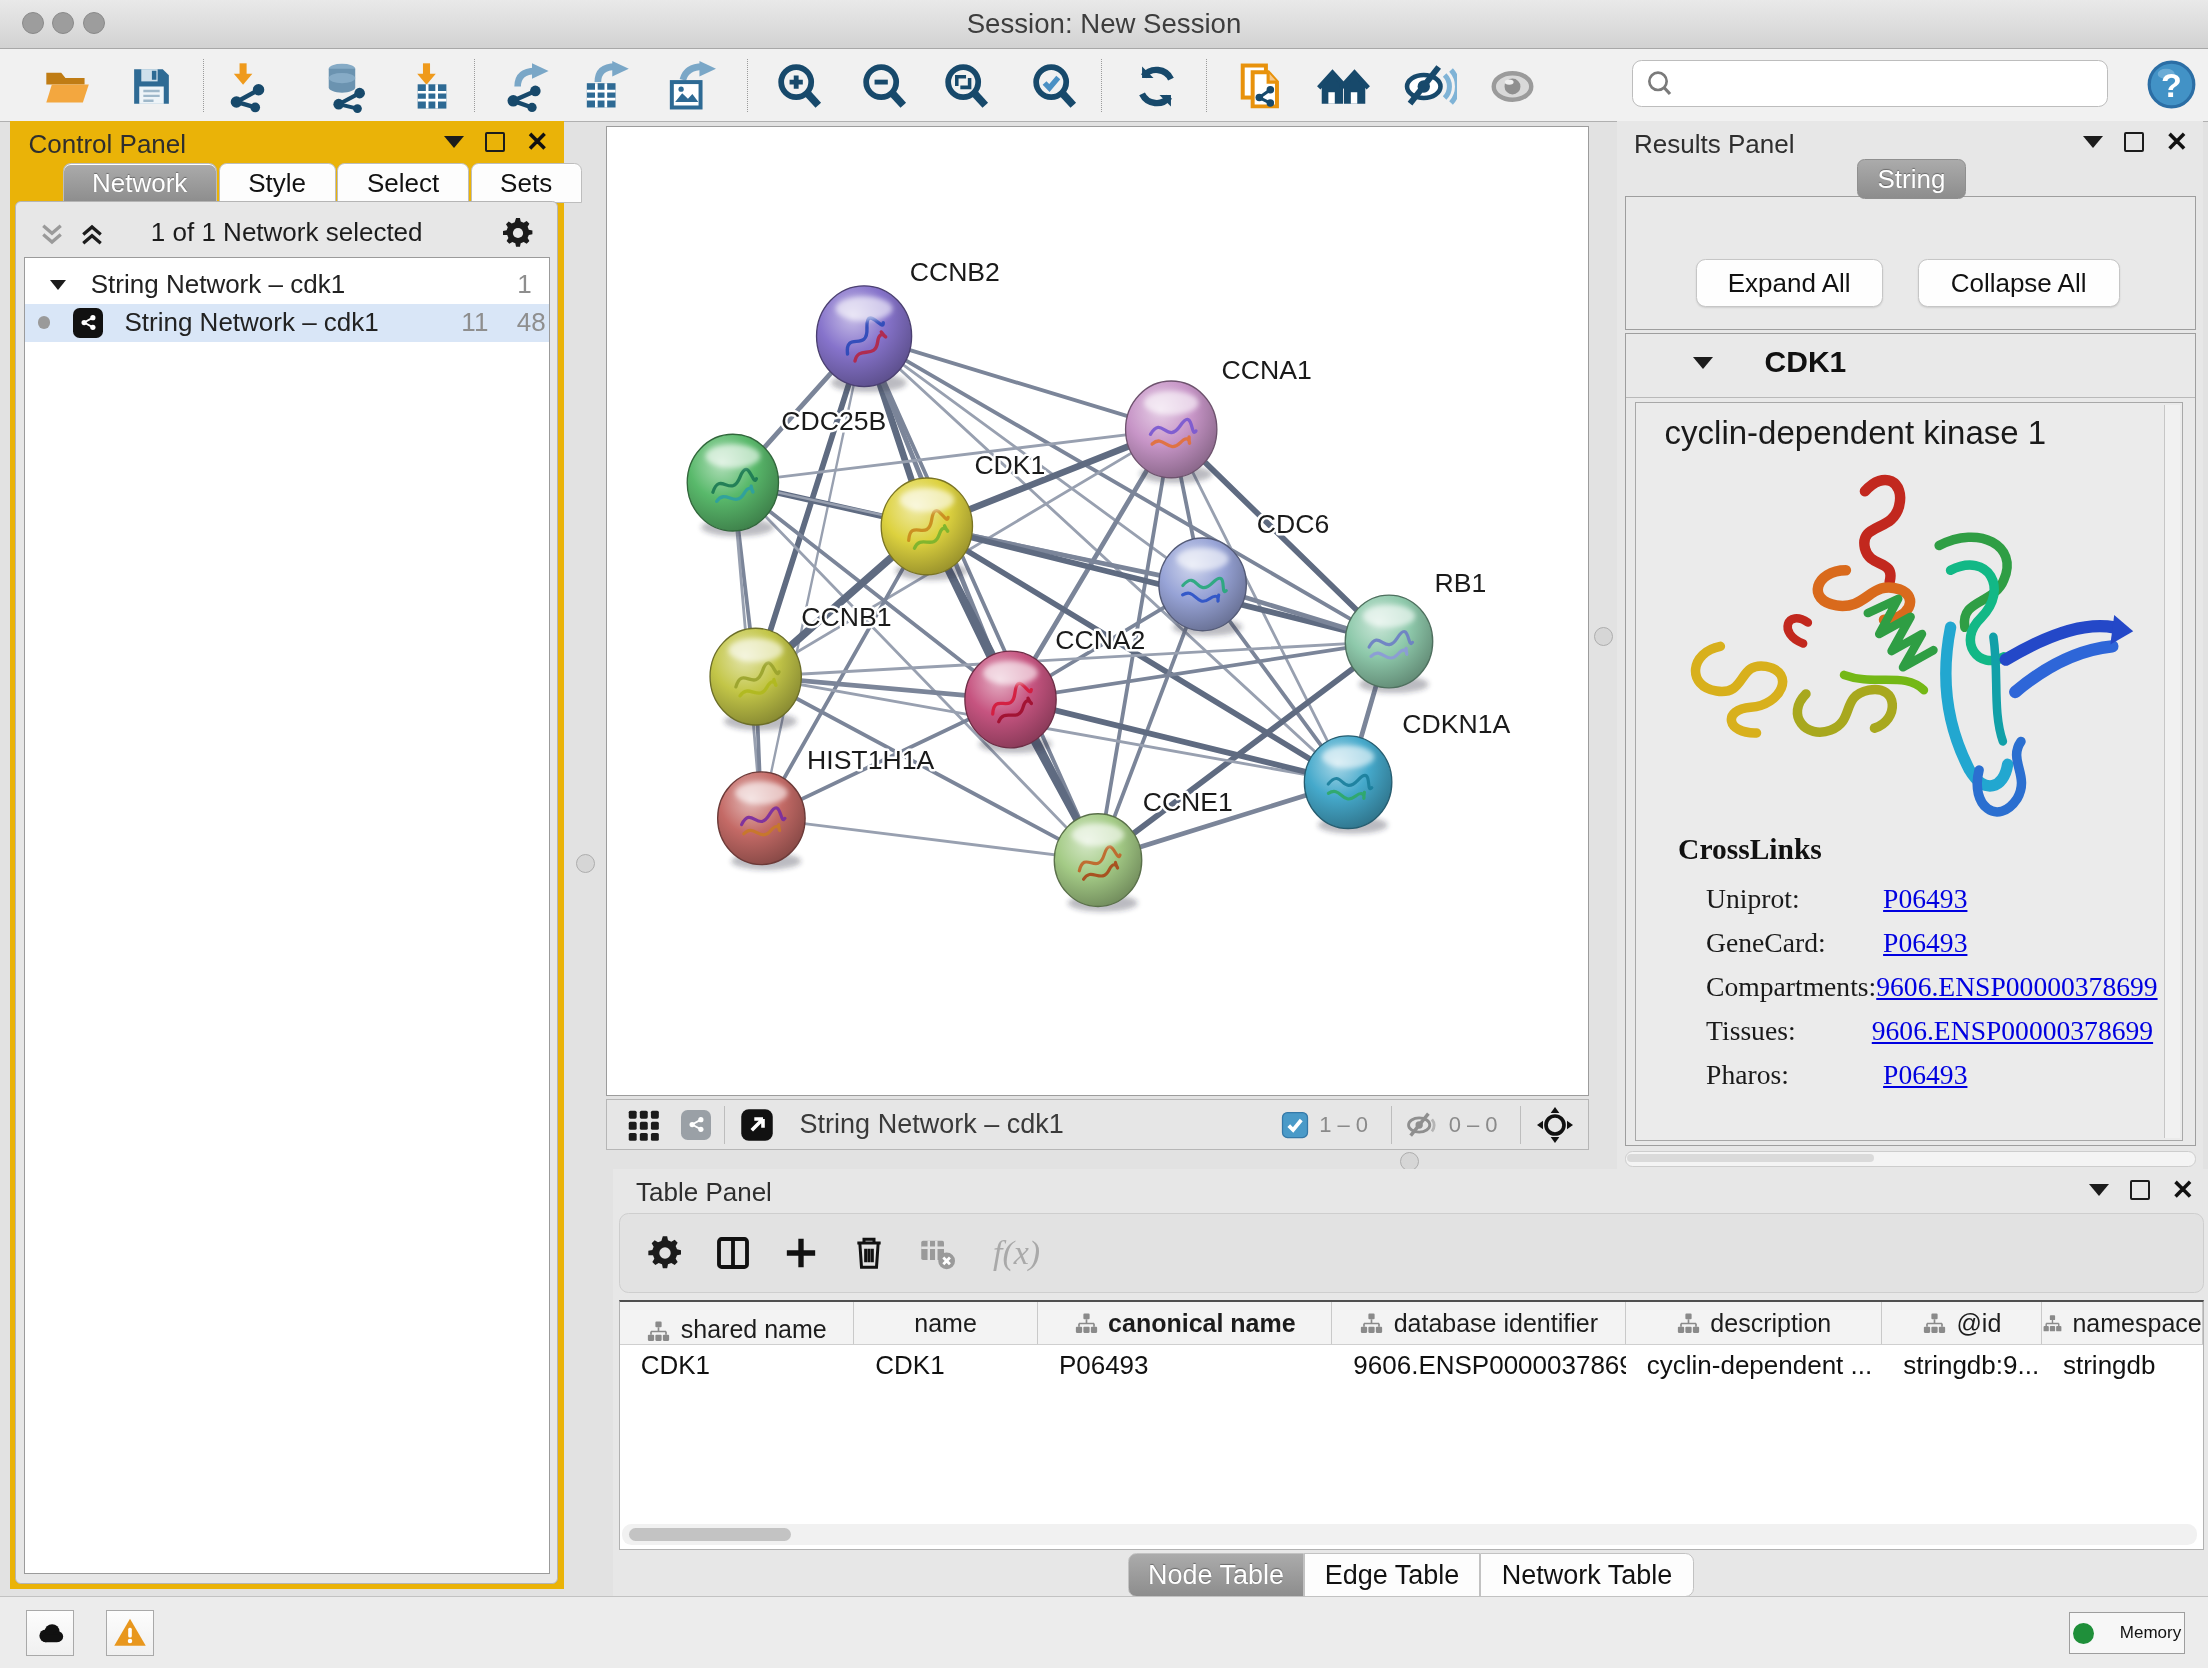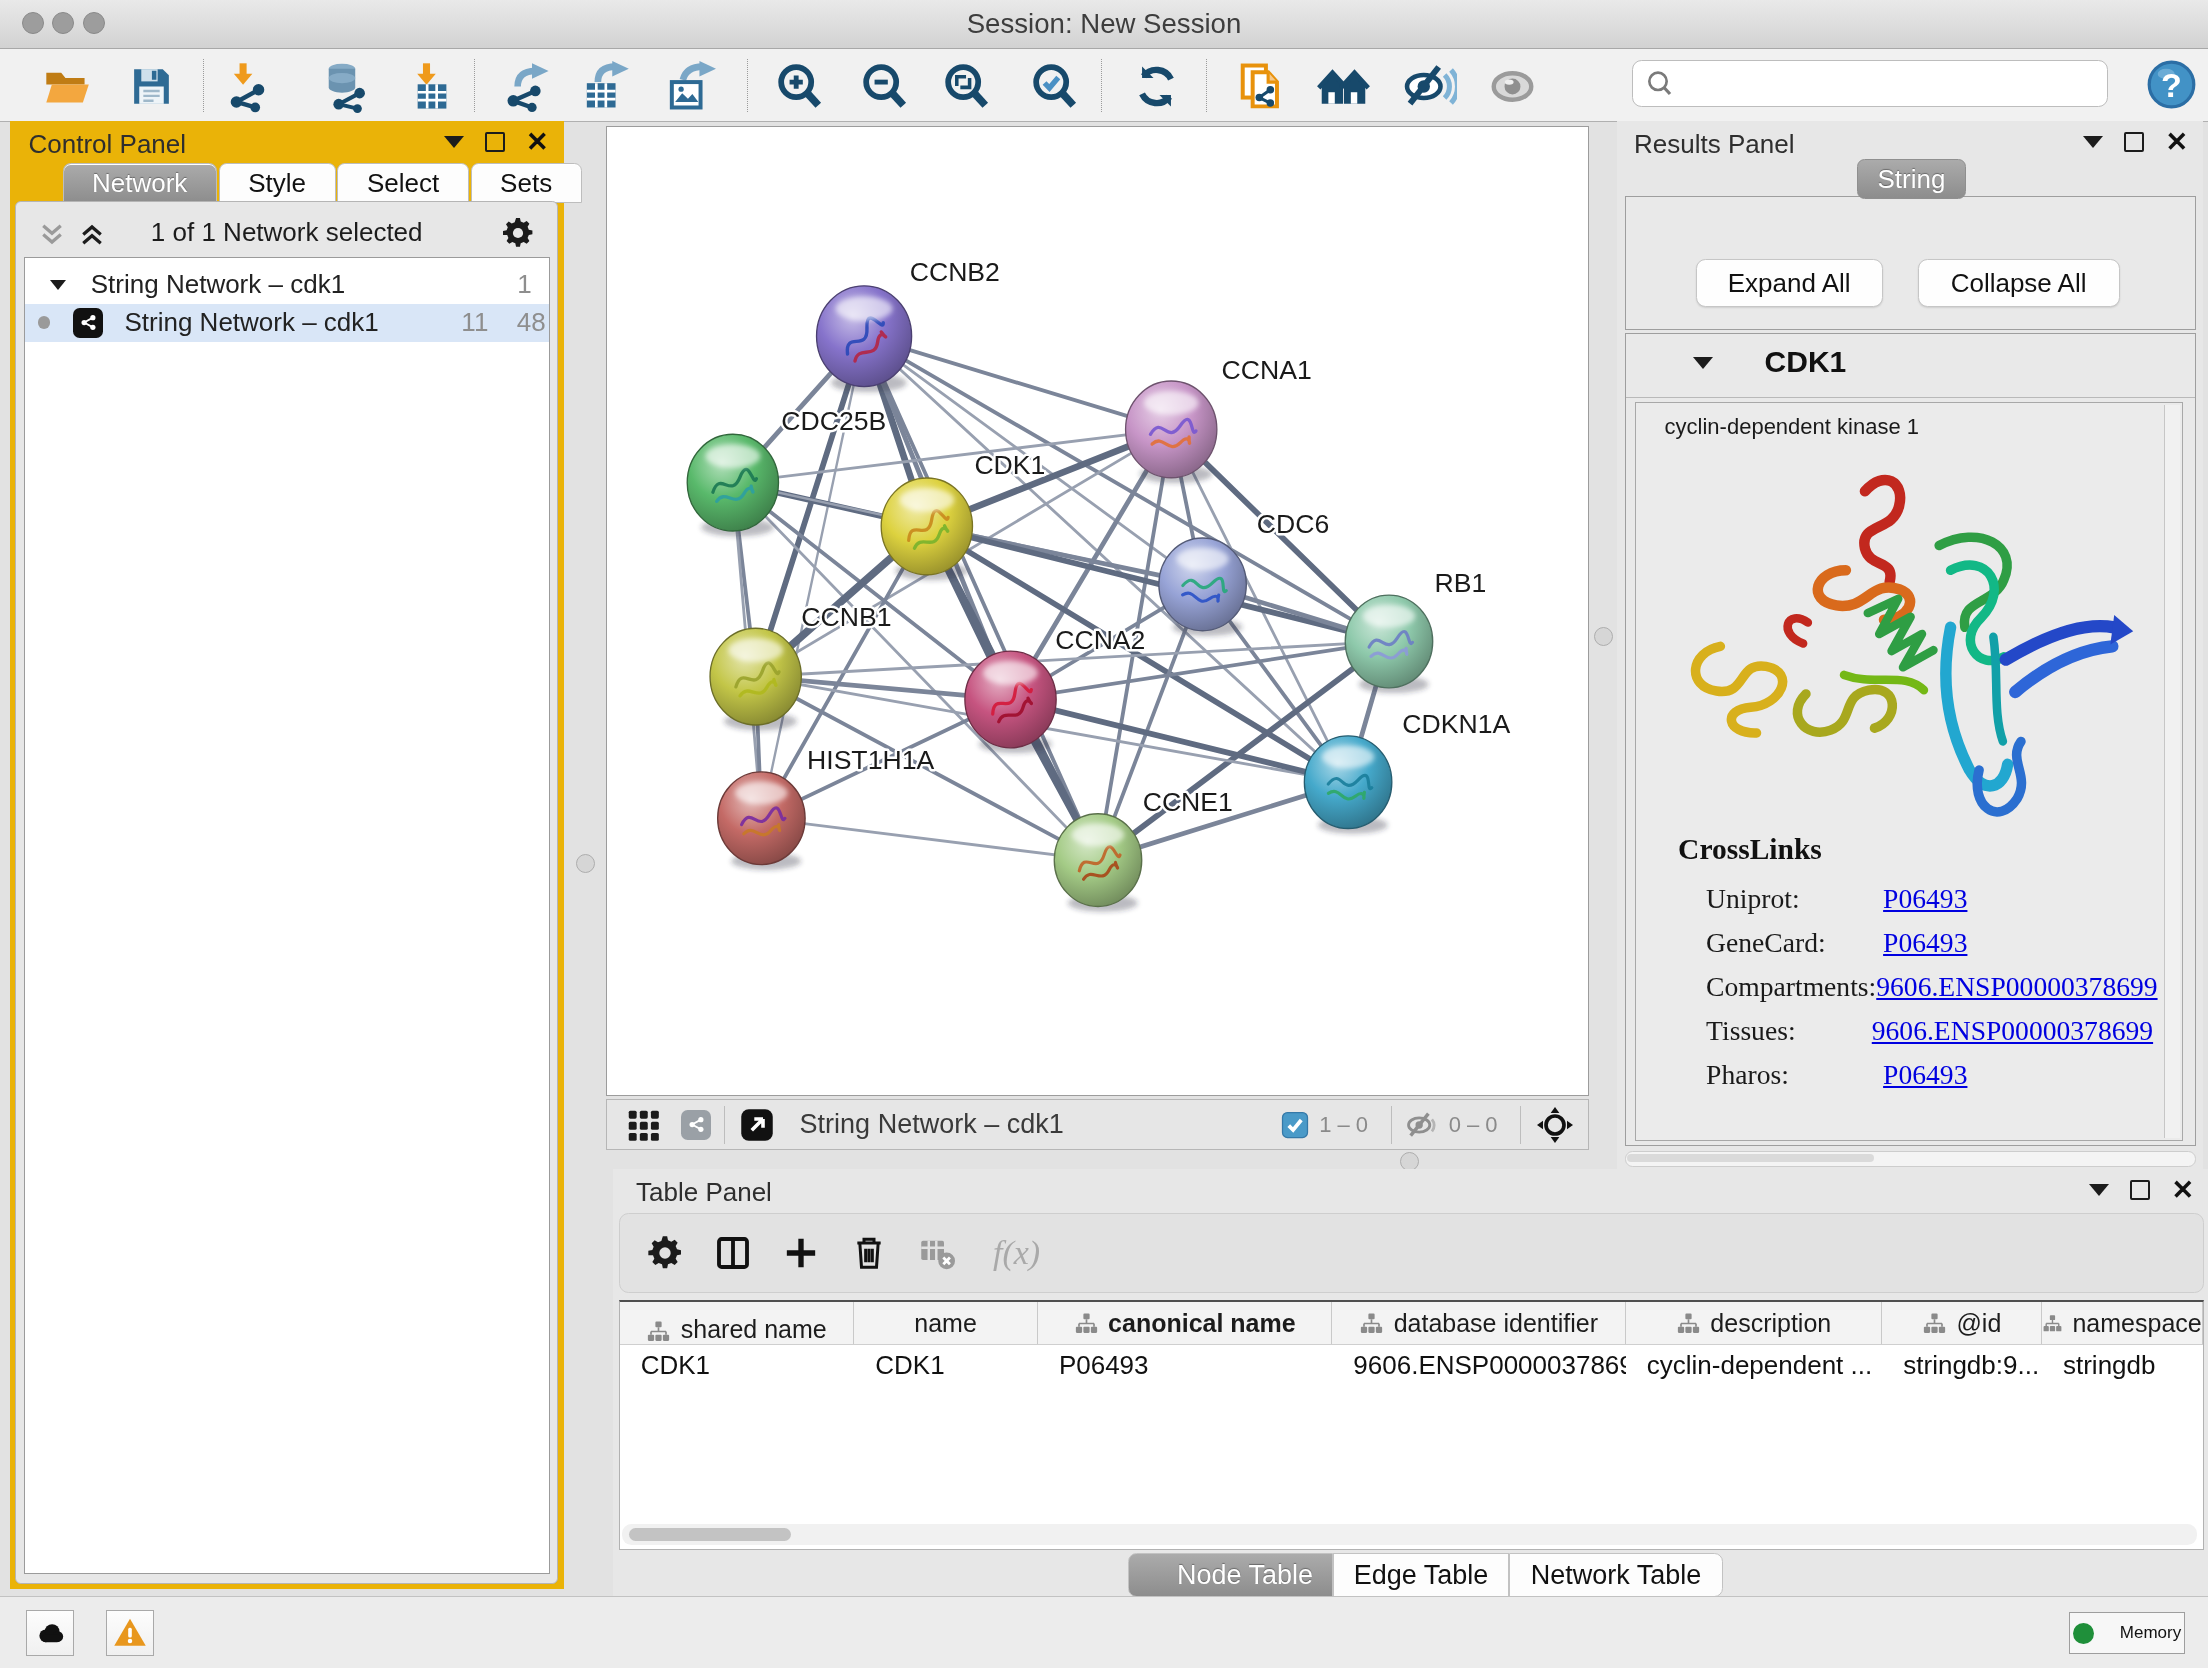--- a/index.html
+++ b/index.html
@@ -52,21 +52,21 @@
   .string-tab{position:absolute;left:240px;top:38px;width:107px;height:38px;line-height:38px;text-align:center;
      font-size:26px;color:#fff;background:linear-gradient(#ababab,#8d8d8d);border:1px solid #8f8f8f;border-radius:7.6px;
      text-shadow:0 -1px 1px rgba(0,0,0,.35);z-index:3;}
   .rp-box1{position:absolute;left:7.6px;top:75px;width:569px;height:132px;border:1.9px solid #9e9e9e;background:#e9e9e9;}
   .rp-btn{position:absolute;height:46px;background:#fefefe;border:1px solid #c6c6c6;border-radius:9.5px;
      font-size:26px;color:#111;display:flex;align-items:center;justify-content:center;box-shadow:0 1px 1.9px rgba(0,0,0,.12);}
   .rp-box2{position:absolute;left:7.6px;top:212px;width:569px;height:811px;border:1.9px solid #9e9e9e;background:#e9e9e9;}
   .gene-head{position:absolute;left:0;top:0;width:100%;height:63px;border-bottom:1px solid #b9b9b9;}
   .gene-name{position:absolute;left:139px;top:11.4px;font-size:30px;font-weight:bold;color:#111;}
   .rp-inner{position:absolute;left:9.5px;top:68px;width:546px;height:737px;background:#ebebeb;border:1px solid #a8a8a8;}
-  .gene-desc{position:absolute;left:28.5px;top:11.4px;font-size:22px;color:#1a1a1a;}
+  .gene-desc{position:absolute;left:28.5px;top:11.4px;font-size:33px;color:#1a1a1a;}
   .xl-title{position:absolute;left:42px;top:430px;font-family:"Liberation Serif",serif;font-weight:bold;font-size:29.5px;color:#111;}
   .xl-rows{position:absolute;left:70px;top:474px;width:447px;}
   .xl-row{display:flex;height:44px;align-items:center;font-family:"Liberation Serif",serif;font-size:27.6px;}
   .xl-label{width:177px;color:#1a1a1a;}
   .xl-link{color:#0000e0;text-decoration:underline;}
   .v-scroll{position:absolute;right:1.9px;top:1.9px;width:15px;height:733px;background:#f1f1f1;border-left:1px solid #c6c6c6;}
   .rp-hscroll{position:absolute;left:7.6px;top:1030px;width:569px;height:14.3px;background:#f4f4f4;border:1px solid #cdcdcd;border-radius:7.6px;}
   .rp-hthumb{position:absolute;left:1.9px;top:1.9px;width:247px;height:8.6px;background:#dadada;border-radius:5.7px;}
   
   .table-panel{left:613px;top:1169px;width:1596px;height:427px;background:#e7e7e7;}
@@ -81,21 +81,21 @@
       border-right:1px solid #c9c9c9;box-sizing:border-box;overflow:hidden;white-space:nowrap;}
   .trow{display:flex;height:40px;}
   .td{display:flex;align-items:center;padding-left:21px;font-size:26px;color:#111;box-sizing:border-box;
       overflow:hidden;white-space:nowrap;}
   .t-hscroll{position:absolute;left:1.9px;bottom:3.8px;width:1575px;height:21px;background:#f1f1f1;border-radius:9.5px;}
   .t-hthumb{position:absolute;left:7.6px;top:3.8px;width:162px;height:13.3px;background:#c3c3c3;border-radius:6.7px;}
   .tp-tabs{position:absolute;left:515px;top:384px;display:flex;}
   .bt-tab{height:42px;line-height:42px;text-align:center;font-size:27px;background:#fdfdfd;color:#111;border:1px solid #c2c2c2;}
   .bt-tab:first-child{border-radius:8.6px 0 0 8.6px;}
   .bt-tab:last-child{border-radius:0 8.6px 8.6px 0;}
-  .bt-tab.active{background:linear-gradient(#ababab,#8d8d8d);color:#fff;text-shadow:0 -1px 1px rgba(0,0,0,.35);padding-left:29px;}
+  .bt-tab.active{background:linear-gradient(#ababab,#8d8d8d);color:#fff;text-shadow:0 -1px 1px rgba(0,0,0,.35);}
   
   .statusbar{left:0;top:1596px;width:2208px;height:72px;background:#ececec;border-top:1px solid #c2c2c2;}
   .sb-btn{position:absolute;top:13.3px;width:46px;height:44px;background:linear-gradient(#fdfdfd,#f0f0f0);
       border:1.9px solid #a9a9a9;display:flex;align-items:center;justify-content:center;}
   .memory-btn{position:absolute;right:23px;top:15px;width:114px;height:40px;background:#f7f7f7;border:1.9px solid #9e9e9e;
       display:flex;align-items:center;justify-content:center;gap:26px;font-size:17px;color:#111;}
   .mem-dot{width:21px;height:21px;border-radius:50%;background:#1f8f3a;}
   text.nodelabel{font-family:"Liberation Sans",sans-serif;font-size:28px;fill:#1a1a1a;paint-order:stroke;
       stroke:#ffffff;stroke-width:5px;stroke-linejoin:round;}
 </style>

